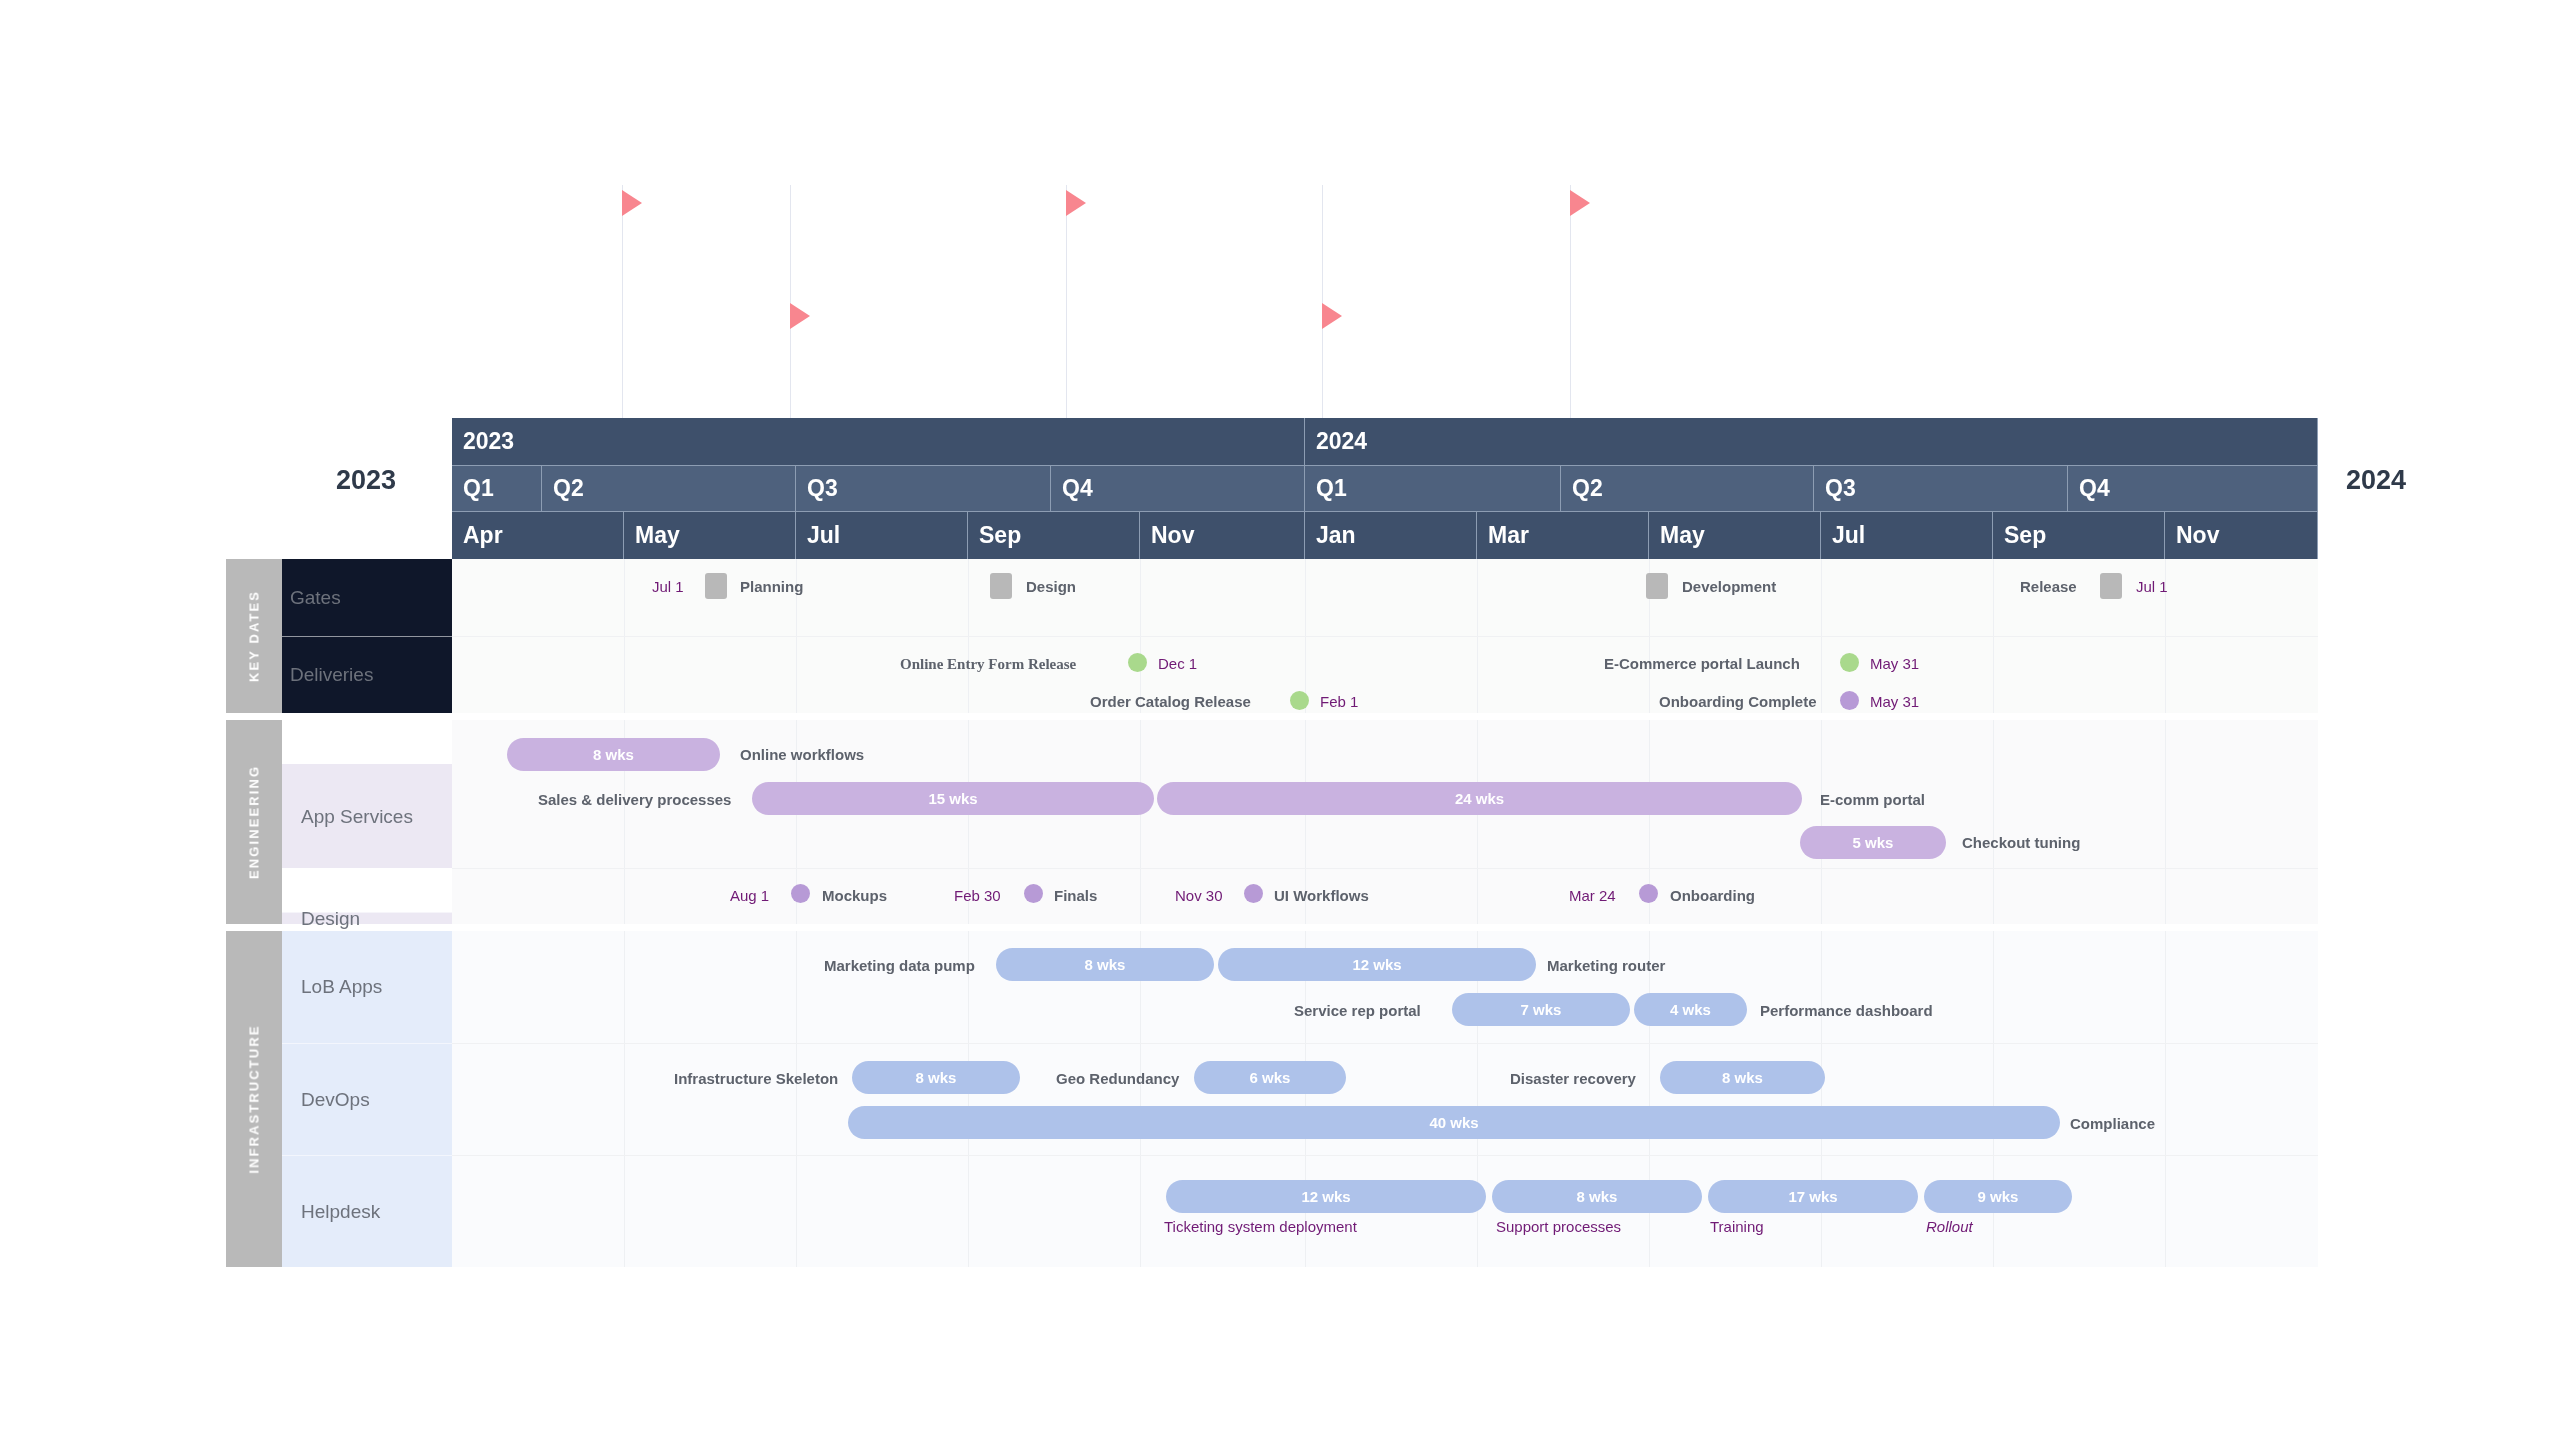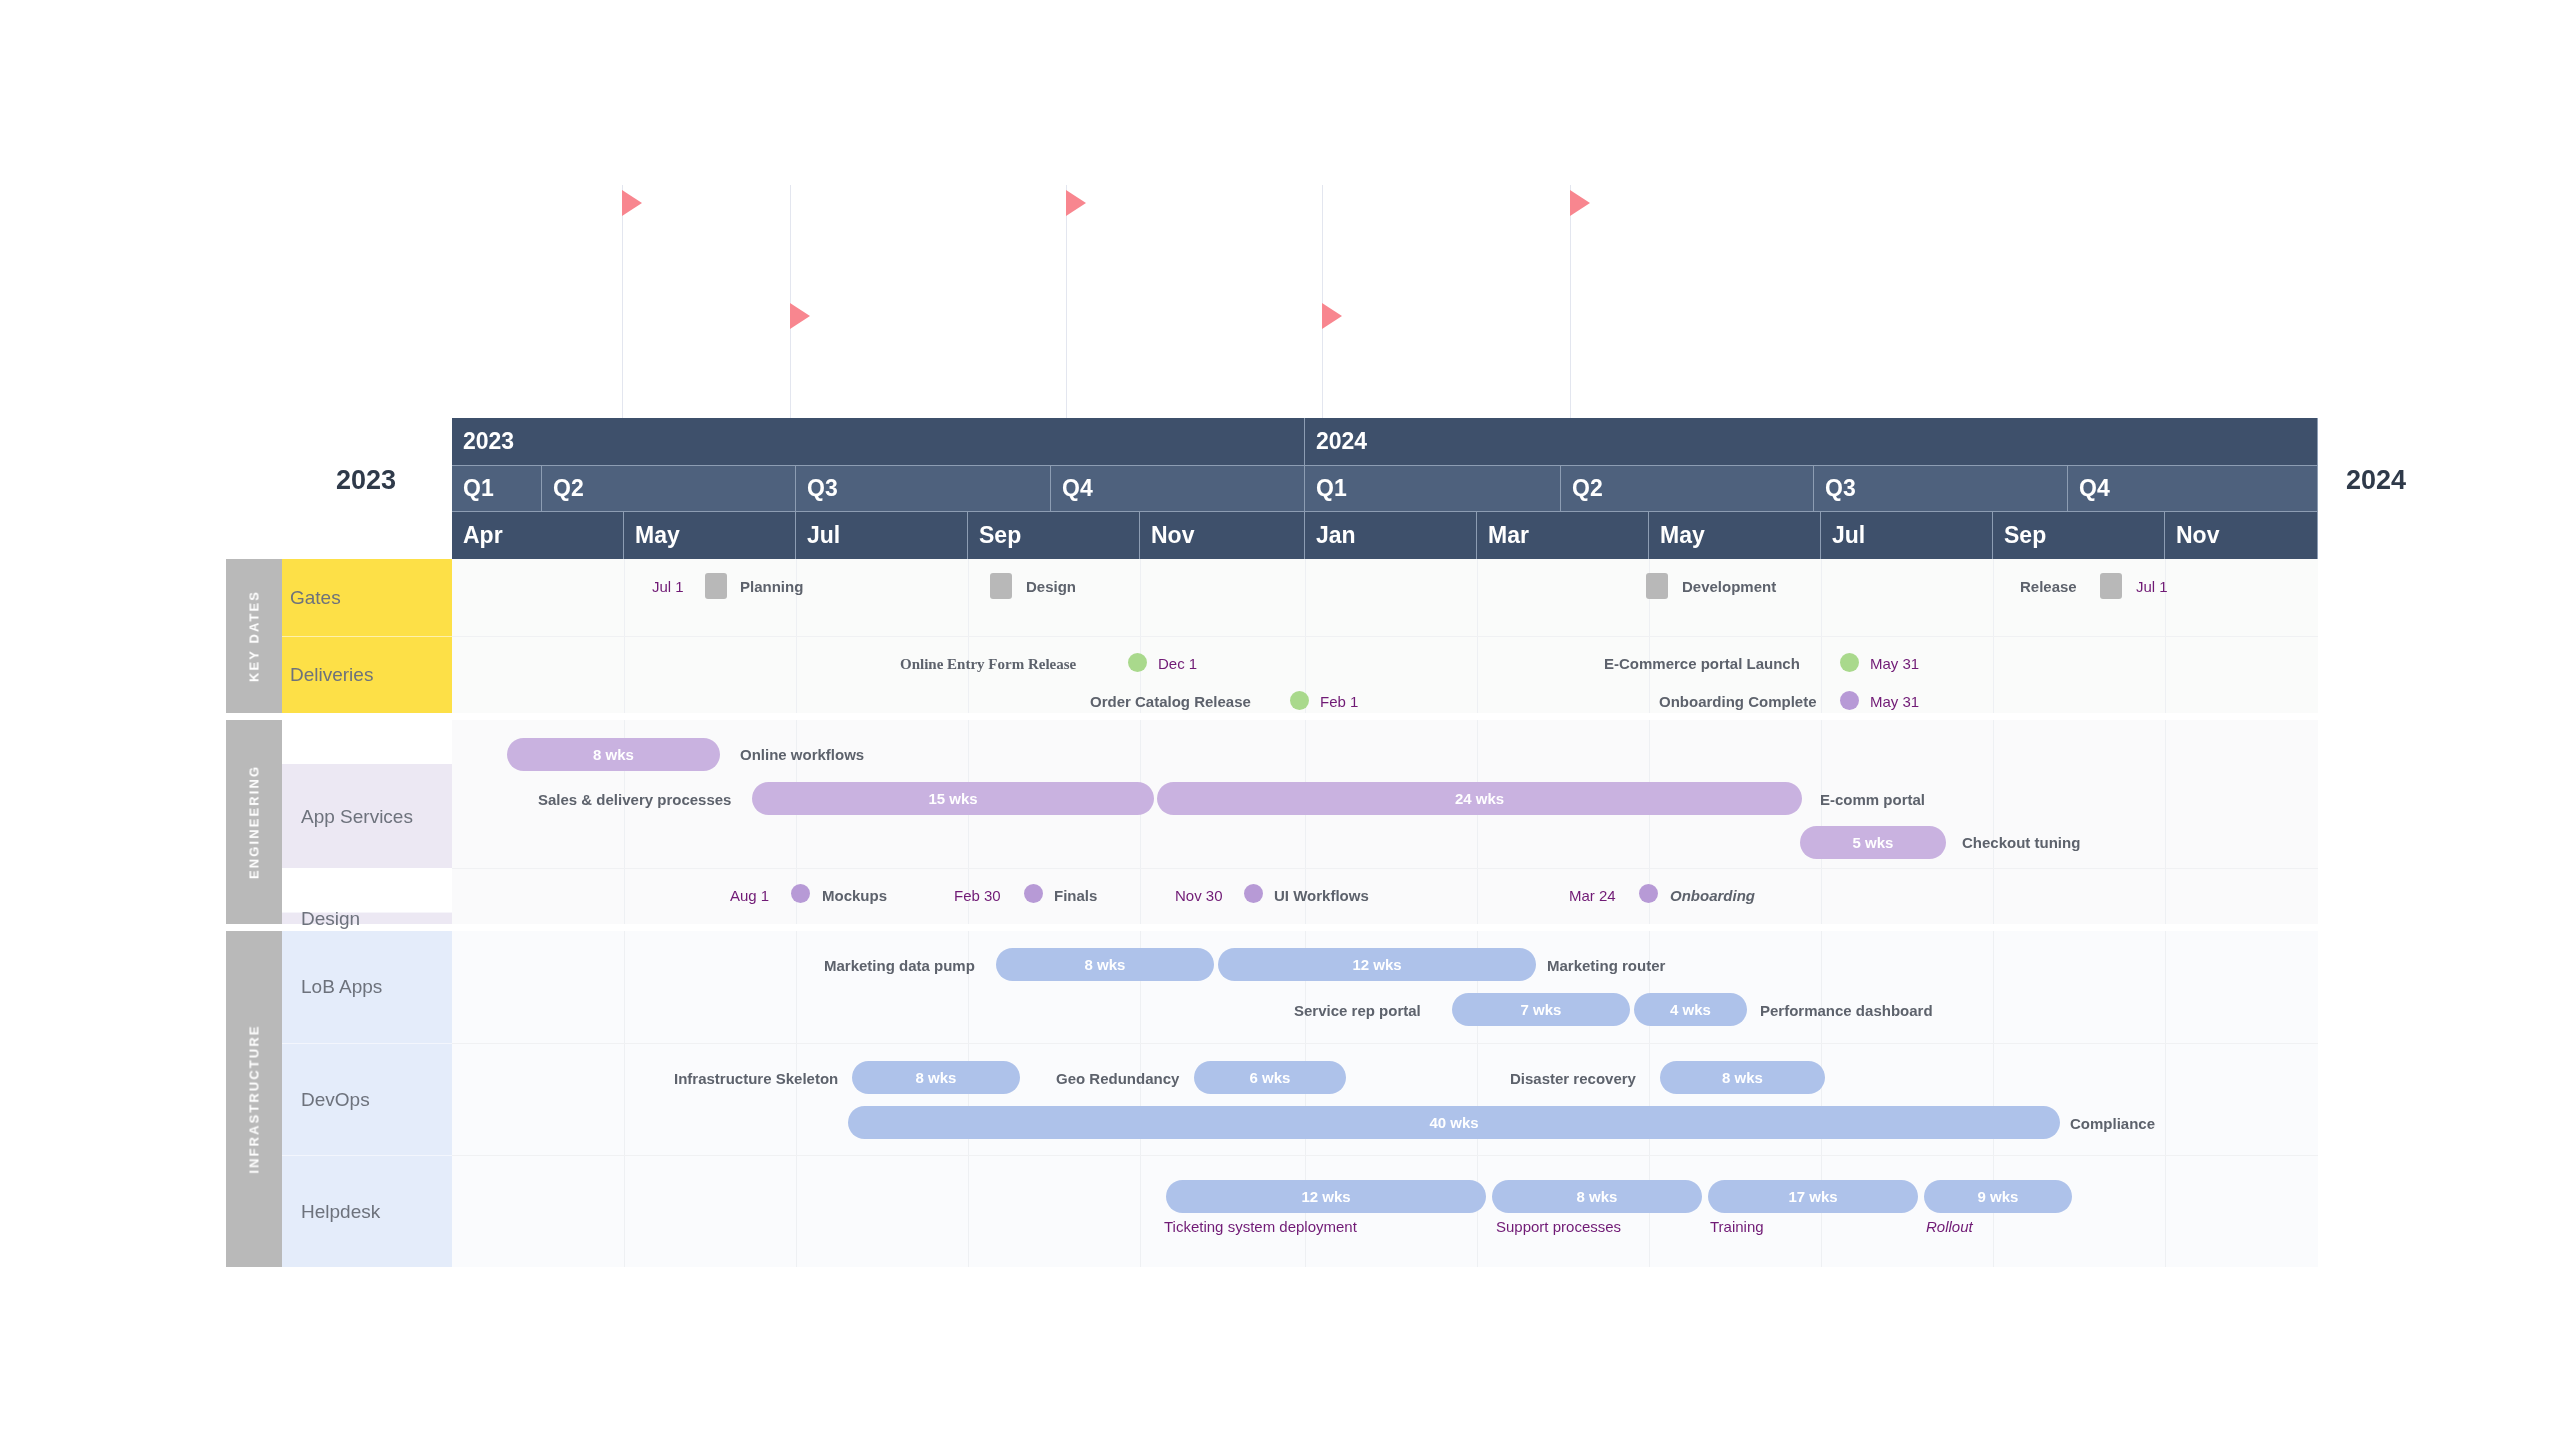--- a/index.html
+++ b/index.html
@@ -45,21 +45,21 @@
       white-space:nowrap;color:#ffffff;font-size:13px;font-weight:bold;
       letter-spacing:2.1px;filter:blur(.55px);}
   .glanes{flex:1;position:relative;}
   .lane{position:relative;display:flex;}
   .lname{flex:0 0 170px;box-sizing:border-box;display:flex;align-items:center;
       padding-left:19px;font-size:19px;color:#6d727c;filter:blur(.75px);}
   .lname.two{line-height:25px;}
   .ltrack{flex:1;position:relative;}
 
   
-  .g-key .lname{background:#fde047;padding-left:8px;}
+  .g-key .lname{background:#0f172a;padding-left:8px;}
   .g-key .ltrack{background:#fafbfa;}
   .g-eng .lname{background:#ece8f3;margin-top:44px;}
   .g-eng .ltrack{background:#fafafb;}
   .g-inf .lname{background:#e4ecfa;}
   .g-inf .ltrack{background:#fafbfd;}
 
   .lane + .lane .lname{border-top:1px solid rgba(255,255,255,.55);}
   .lane + .lane .ltrack{border-top:1px solid #f0f1f3;}
 
   
@@ -267,21 +267,21 @@
               <div class="dot purple" style="left: 339px; top: 15px;"></div>
               <div class="tlabel bold" style="left: 370px; top: 18px;">Mockups</div>
               <div class="tlabel" style="left: 502px; top: 18px;">Feb 30</div>
               <div class="dot purple" style="left: 572px; top: 15px;"></div>
               <div class="tlabel bold" style="left: 602px; top: 18px;">Finals</div>
               <div class="tlabel" style="left: 723px; top: 18px;">Nov 30</div>
               <div class="dot purple" style="left: 792px; top: 15px;"></div>
               <div class="tlabel bold" style="left: 822px; top: 18px;">UI Workflows</div>
               <div class="tlabel" style="left: 1117px; top: 18px;">Mar 24</div>
               <div class="dot purple" style="left: 1187px; top: 15px;"></div>
-              <div class="tlabel bold" style="left: 1218px; top: 18px; font-style: italic;">Onboarding</div>
+              <div class="tlabel bold" style="left: 1218px; top: 18px;">Onboarding</div>
             </div>
           </div>
         </div>
       </div>
       <div class="group g-inf">
         <div class="gband">
           <span>INFRASTRUCTURE</span>
         </div>
         <div class="glanes">
           <div class="lane" style="height: 112px;">

